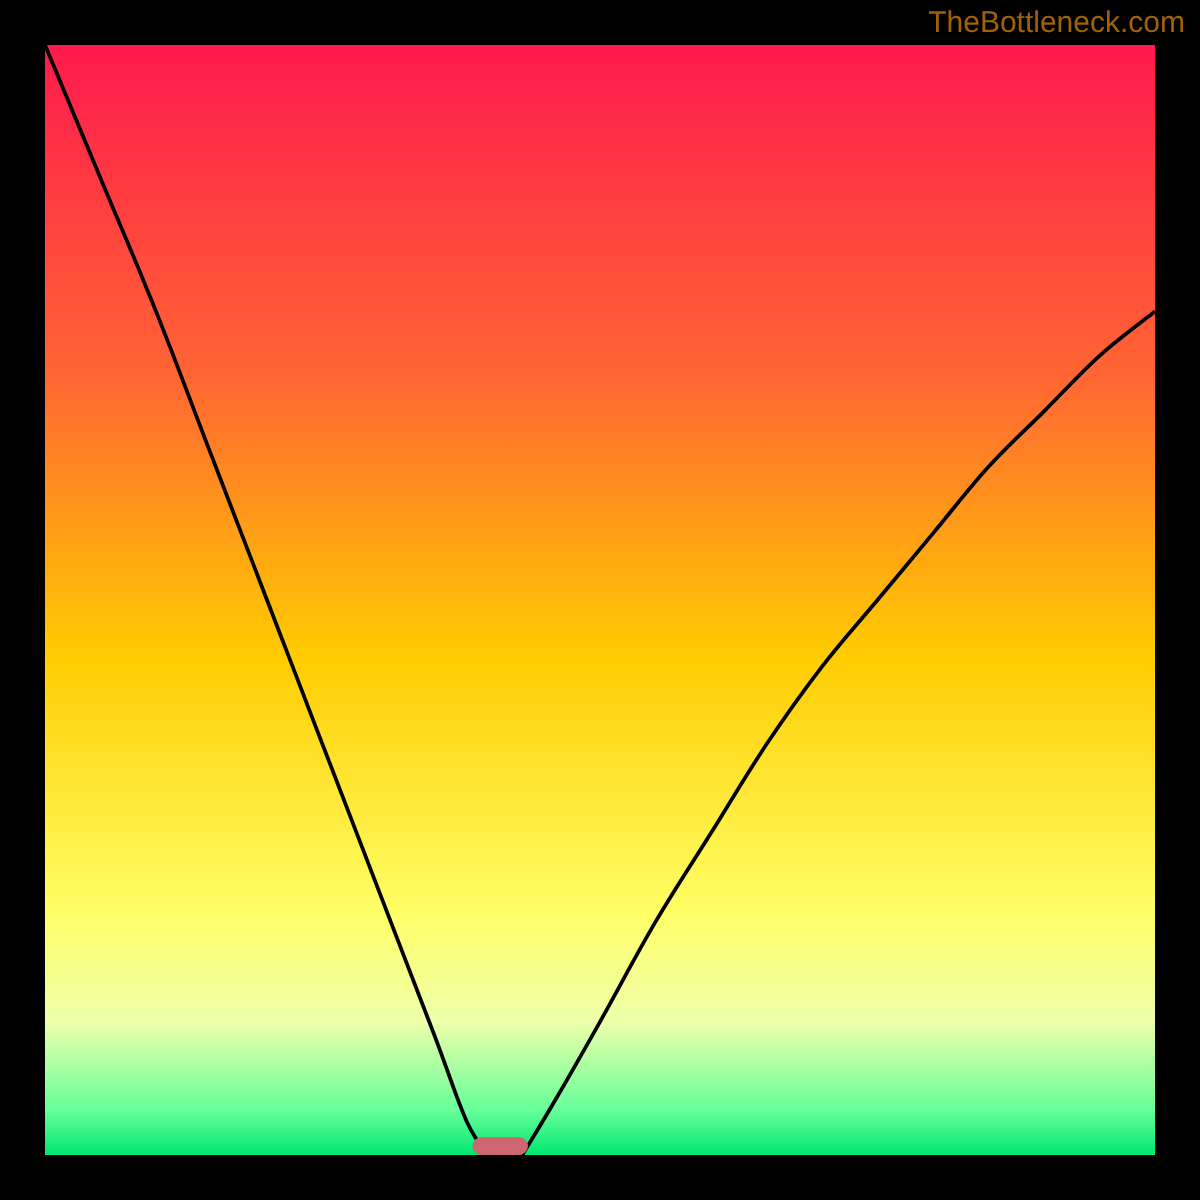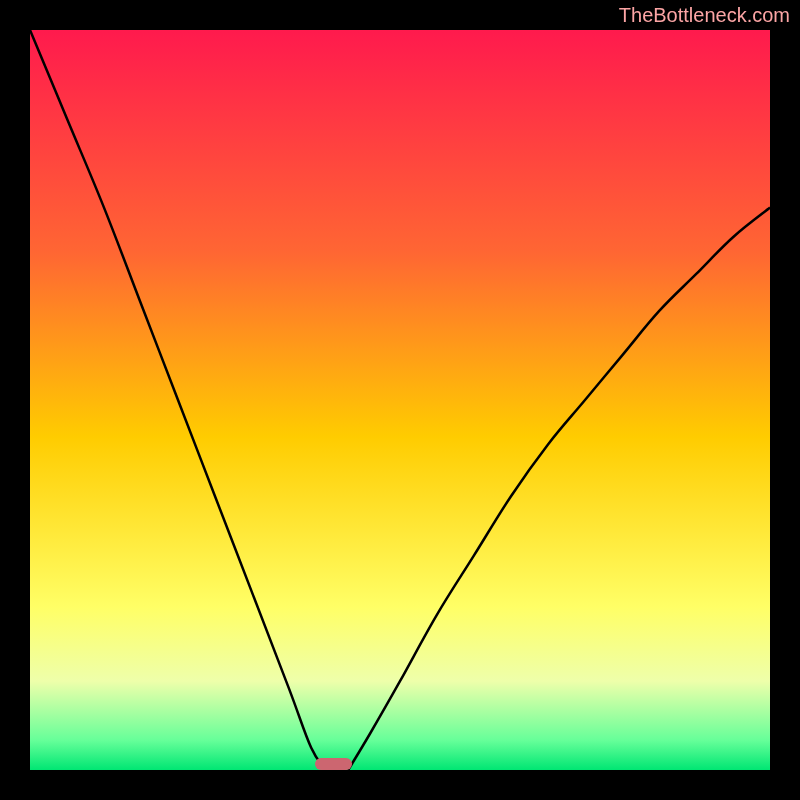--- a/index.html
+++ b/index.html
@@ -13,21 +13,21 @@
       background: #000;
       position: relative;
       overflow: hidden;
     }
     .watermark {
       position: absolute;
       top: 4px;
       right: 10px;
       font-family: Arial, sans-serif;
       font-size: 20px;
-      color: #fca5a5;
+      color: #a16207;
       z-index: 10;
     }
     .plot-area {
       position: absolute;
       top: 30px;
       left: 30px;
       width: 740px;
       height: 740px;
     }
     .gradient-bg {

